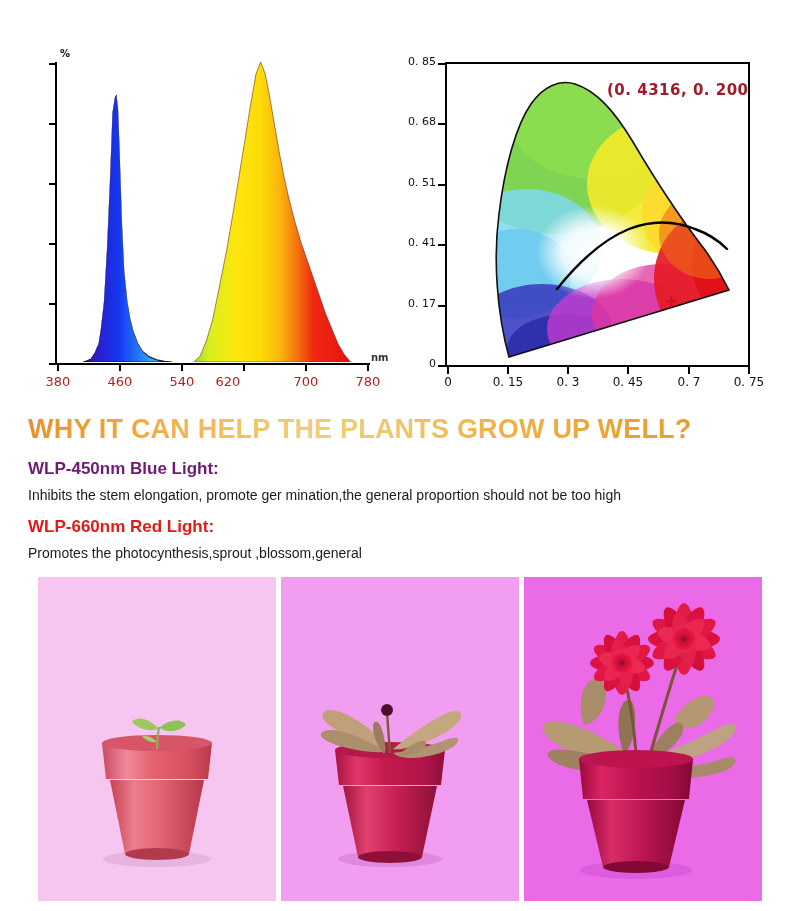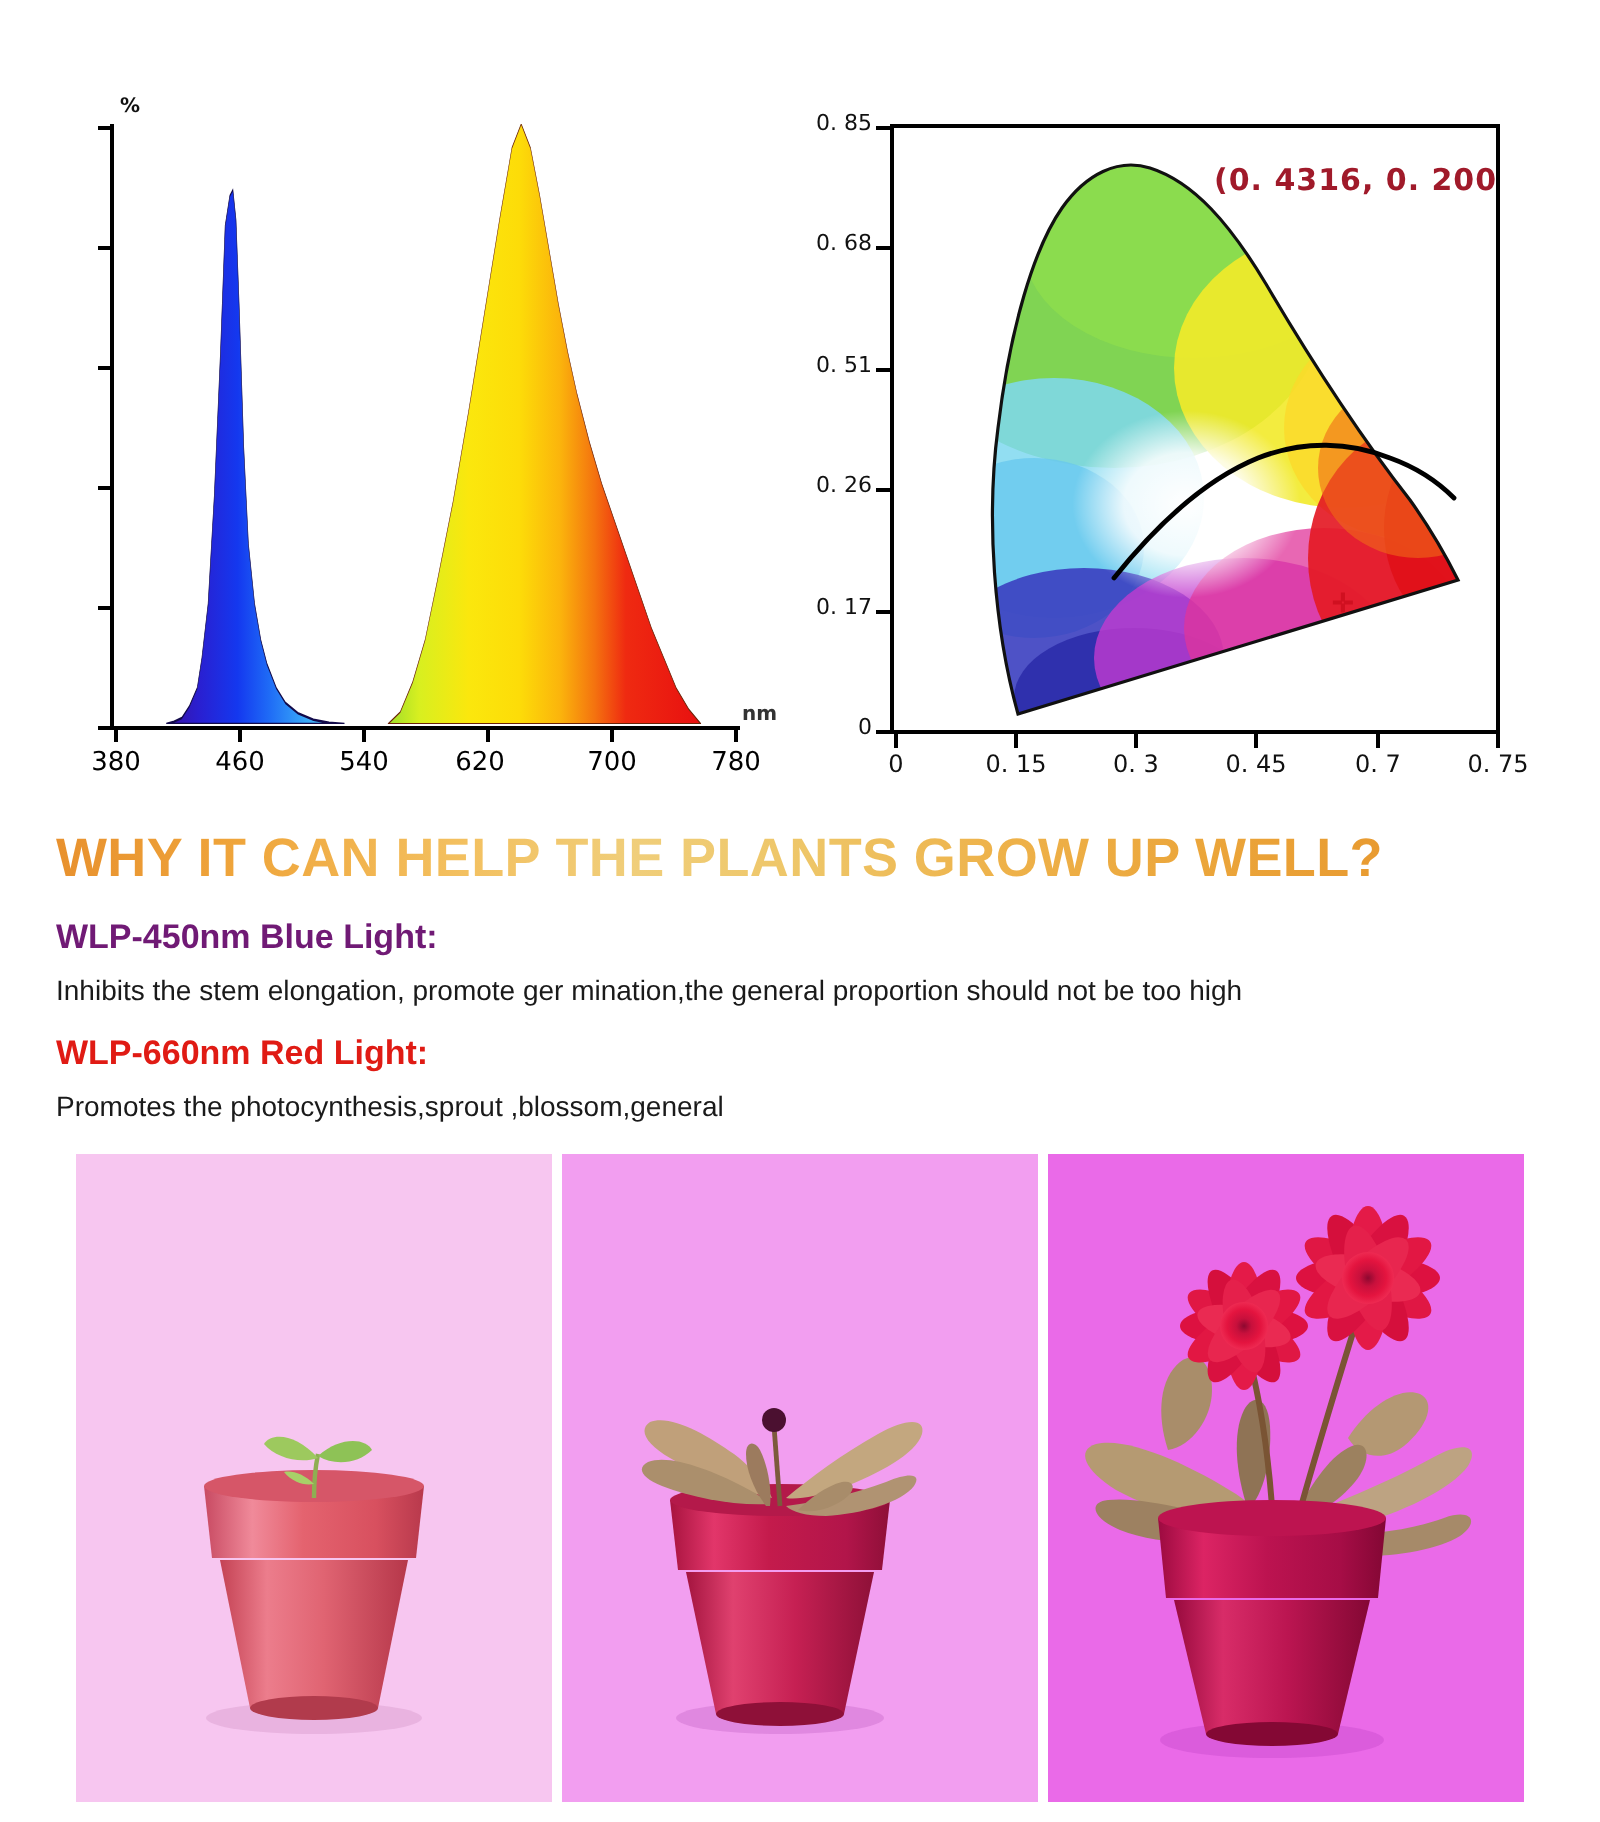--- a/index.html
+++ b/index.html
@@ -69,21 +69,21 @@
     background: #000;
   }
   .sp-xlabel {
     position: absolute;
     top: 374px;
     width: 46px;
     margin-left: -23px;
     text-align: center;
     font-family: "DejaVu Sans", sans-serif;
     font-size: 13px;
-    color: #000000;
+    color: #b91c1c;
   }
   #sp-unit-y {
     position: absolute;
     left: 60px; top: 48px;
     font-family: "DejaVu Sans", sans-serif;
     font-size: 10px; font-weight: bold; color: #111;
   }
   #sp-unit-x {
     position: absolute;
     left: 371px; top: 352px;
@@ -243,21 +243,21 @@
     <div class="sp-xtick" style="left:57px"></div>
     <div class="sp-xtick" style="left:119px"></div>
     <div class="sp-xtick" style="left:181px"></div>
     <div class="sp-xtick" style="left:243px"></div>
     <div class="sp-xtick" style="left:305px"></div>
     <div class="sp-xtick" style="left:367px"></div>
 
     <div class="sp-xlabel" style="left:58px">380</div>
     <div class="sp-xlabel" style="left:120px">460</div>
     <div class="sp-xlabel" style="left:182px">540</div>
-    <div class="sp-xlabel" style="left:240px">620</div>
+    <div class="sp-xlabel" style="left:228px">620</div>
     <div class="sp-xlabel" style="left:306px">700</div>
     <div class="sp-xlabel" style="left:368px">780</div>
 
     <svg id="spectral-plot" viewBox="0 0 400 100" preserveAspectRatio="none">
       <defs>
         <linearGradient id="gradBlue" x1="0" y1="0" x2="1" y2="0">
           <stop offset="0.00" stop-color="#3a12a0"></stop>
           <stop offset="0.18" stop-color="#2a1fd0"></stop>
           <stop offset="0.40" stop-color="#1438ef"></stop>
           <stop offset="0.58" stop-color="#1f6cf6"></stop>
@@ -293,21 +293,21 @@
     <div class="cie-ytick" style="top:63px"></div>
     <div class="cie-ytick" style="top:123px"></div>
     <div class="cie-ytick" style="top:184px"></div>
     <div class="cie-ytick" style="top:244px"></div>
     <div class="cie-ytick" style="top:305px"></div>
     <div class="cie-ytick" style="top:365px"></div>
 
     <div class="cie-ylabel" style="top:56px">0. 85</div>
     <div class="cie-ylabel" style="top:116px">0. 68</div>
     <div class="cie-ylabel" style="top:177px">0. 51</div>
-    <div class="cie-ylabel" style="top:237px">0. 26</div>
+    <div class="cie-ylabel" style="top:237px">0. 41</div>
     <div class="cie-ylabel" style="top:298px">0. 17</div>
     <div class="cie-ylabel" style="top:358px">0</div>
 
     <div class="cie-xtick" style="left:47px"></div>
     <div class="cie-xtick" style="left:107px"></div>
     <div class="cie-xtick" style="left:167px"></div>
     <div class="cie-xtick" style="left:227px"></div>
     <div class="cie-xtick" style="left:288px"></div>
     <div class="cie-xtick" style="left:348px"></div>
 

